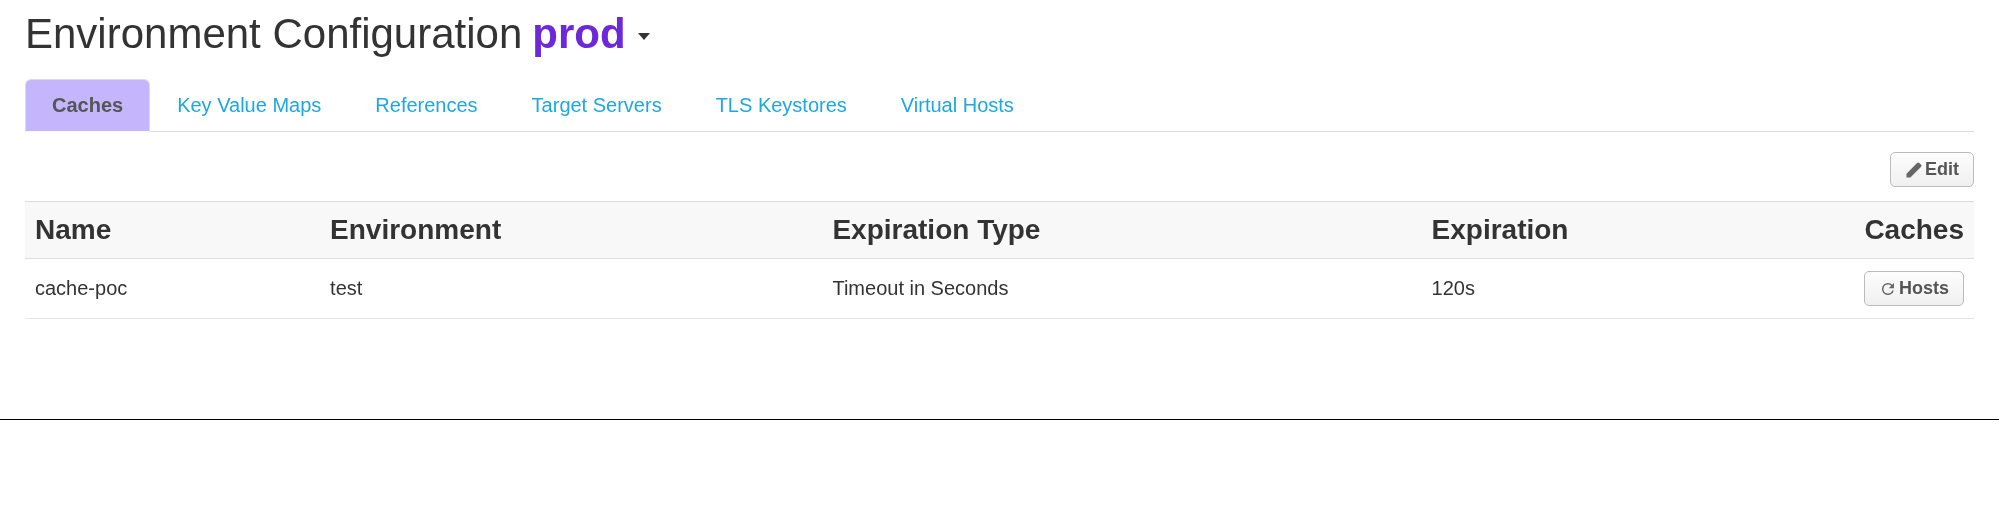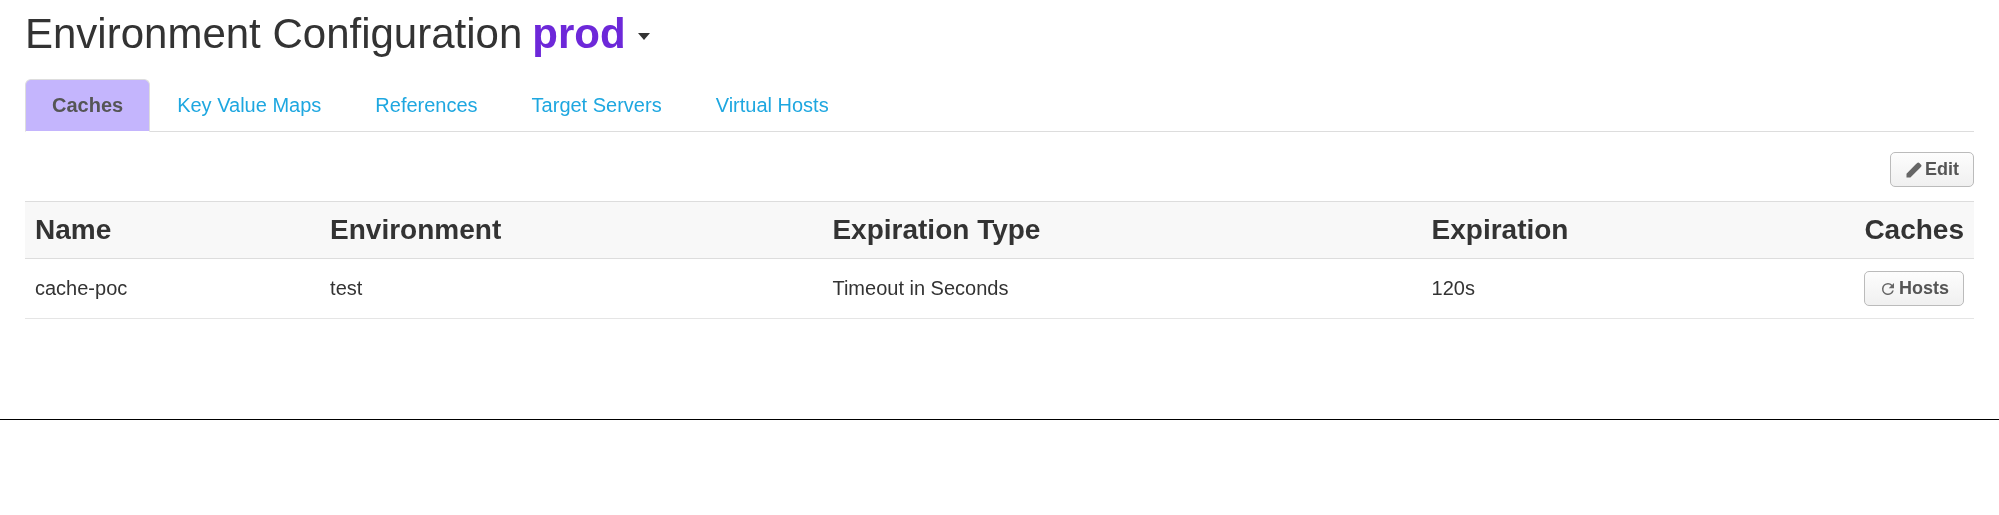--- a/index.html
+++ b/index.html
@@ -137,20 +137,21 @@
       <span>prod</span>
       <span class="caret"></span>
     </span>
   </div>
 
   <div class="tabs">
     <div class="tab active">Caches</div>
     <div class="tab">Key Value Maps</div>
     <div class="tab">References</div>
     <div class="tab">Target Servers</div>
+    <div class="tab">TLS Keystores</div>
     <div class="tab">Virtual Hosts</div>
   </div>
 
   <div class="toolbar">
     <button class="btn">
       <svg class="icon-svg" viewBox="0 0 24 24" fill="none" stroke="#666" stroke-width="2">
         <path d="M3 17.25V21h3.75L17.81 9.94l-3.75-3.75L3 17.25zM20.71 7.04a1 1 0 0 0 0-1.41l-2.34-2.34a1 1 0 0 0-1.41 0l-1.83 1.83 3.75 3.75 1.83-1.83z" fill="#666"></path>
       </svg>
       <span>Edit</span>
     </button>

